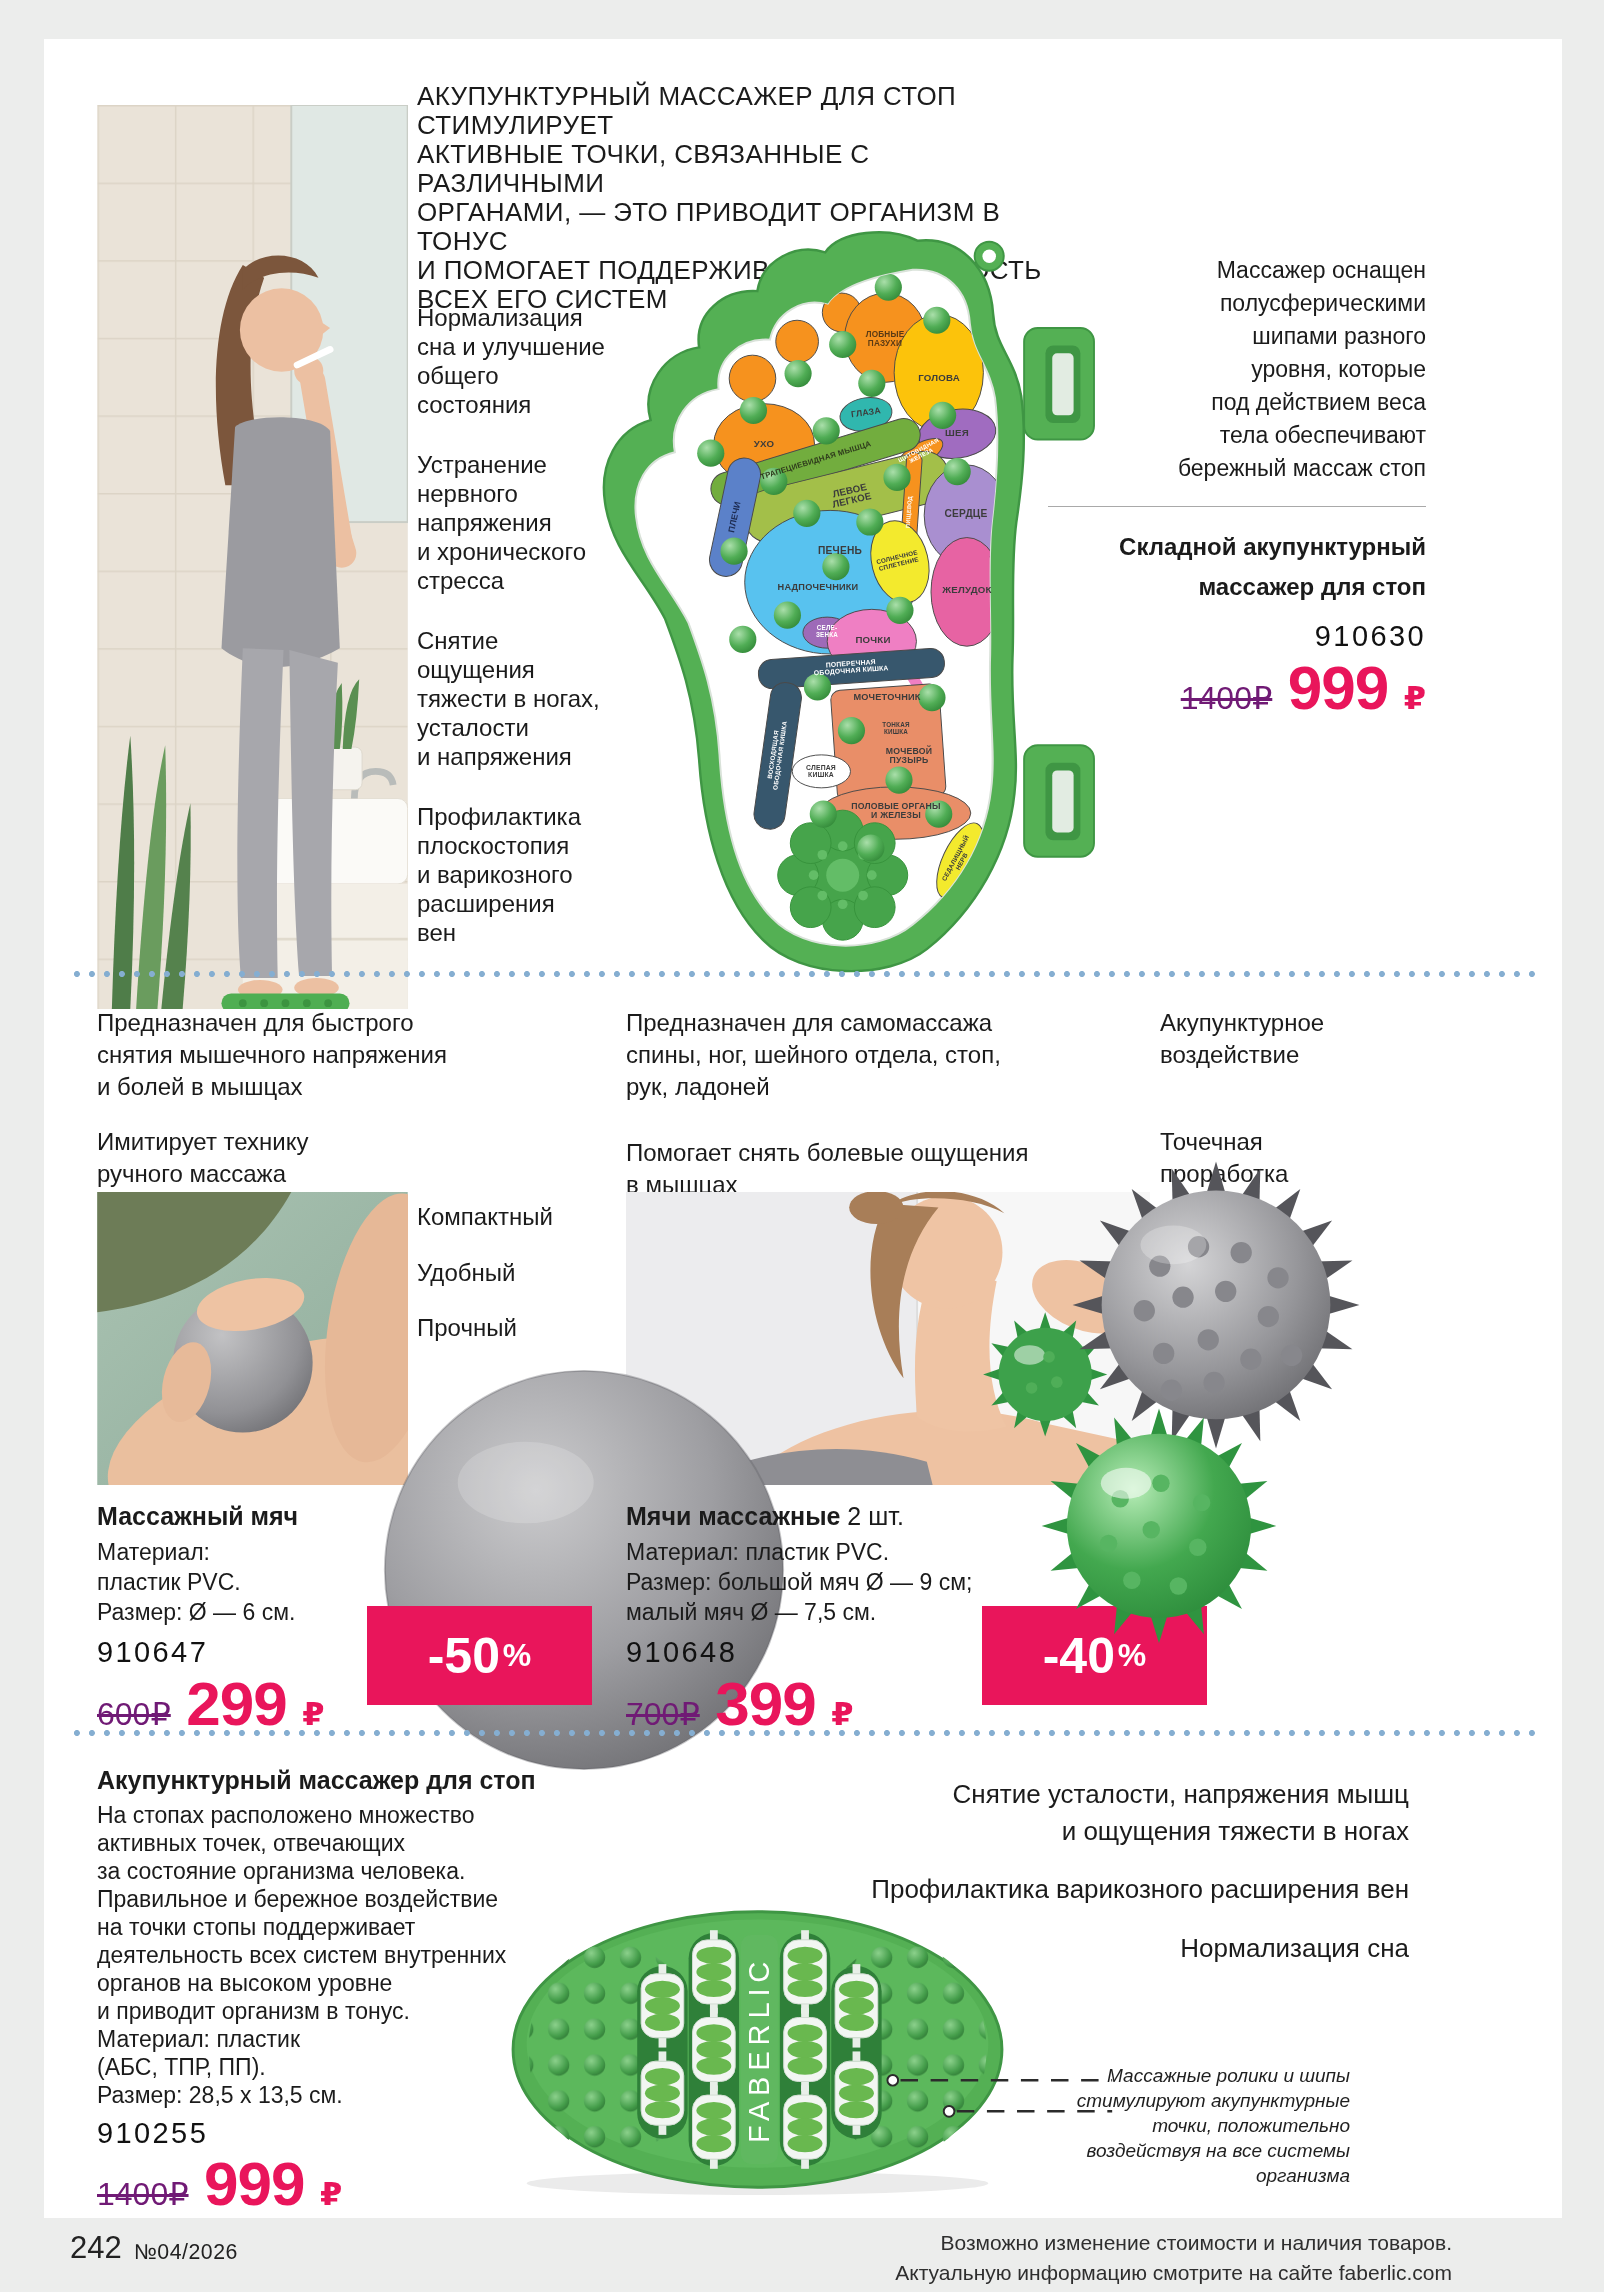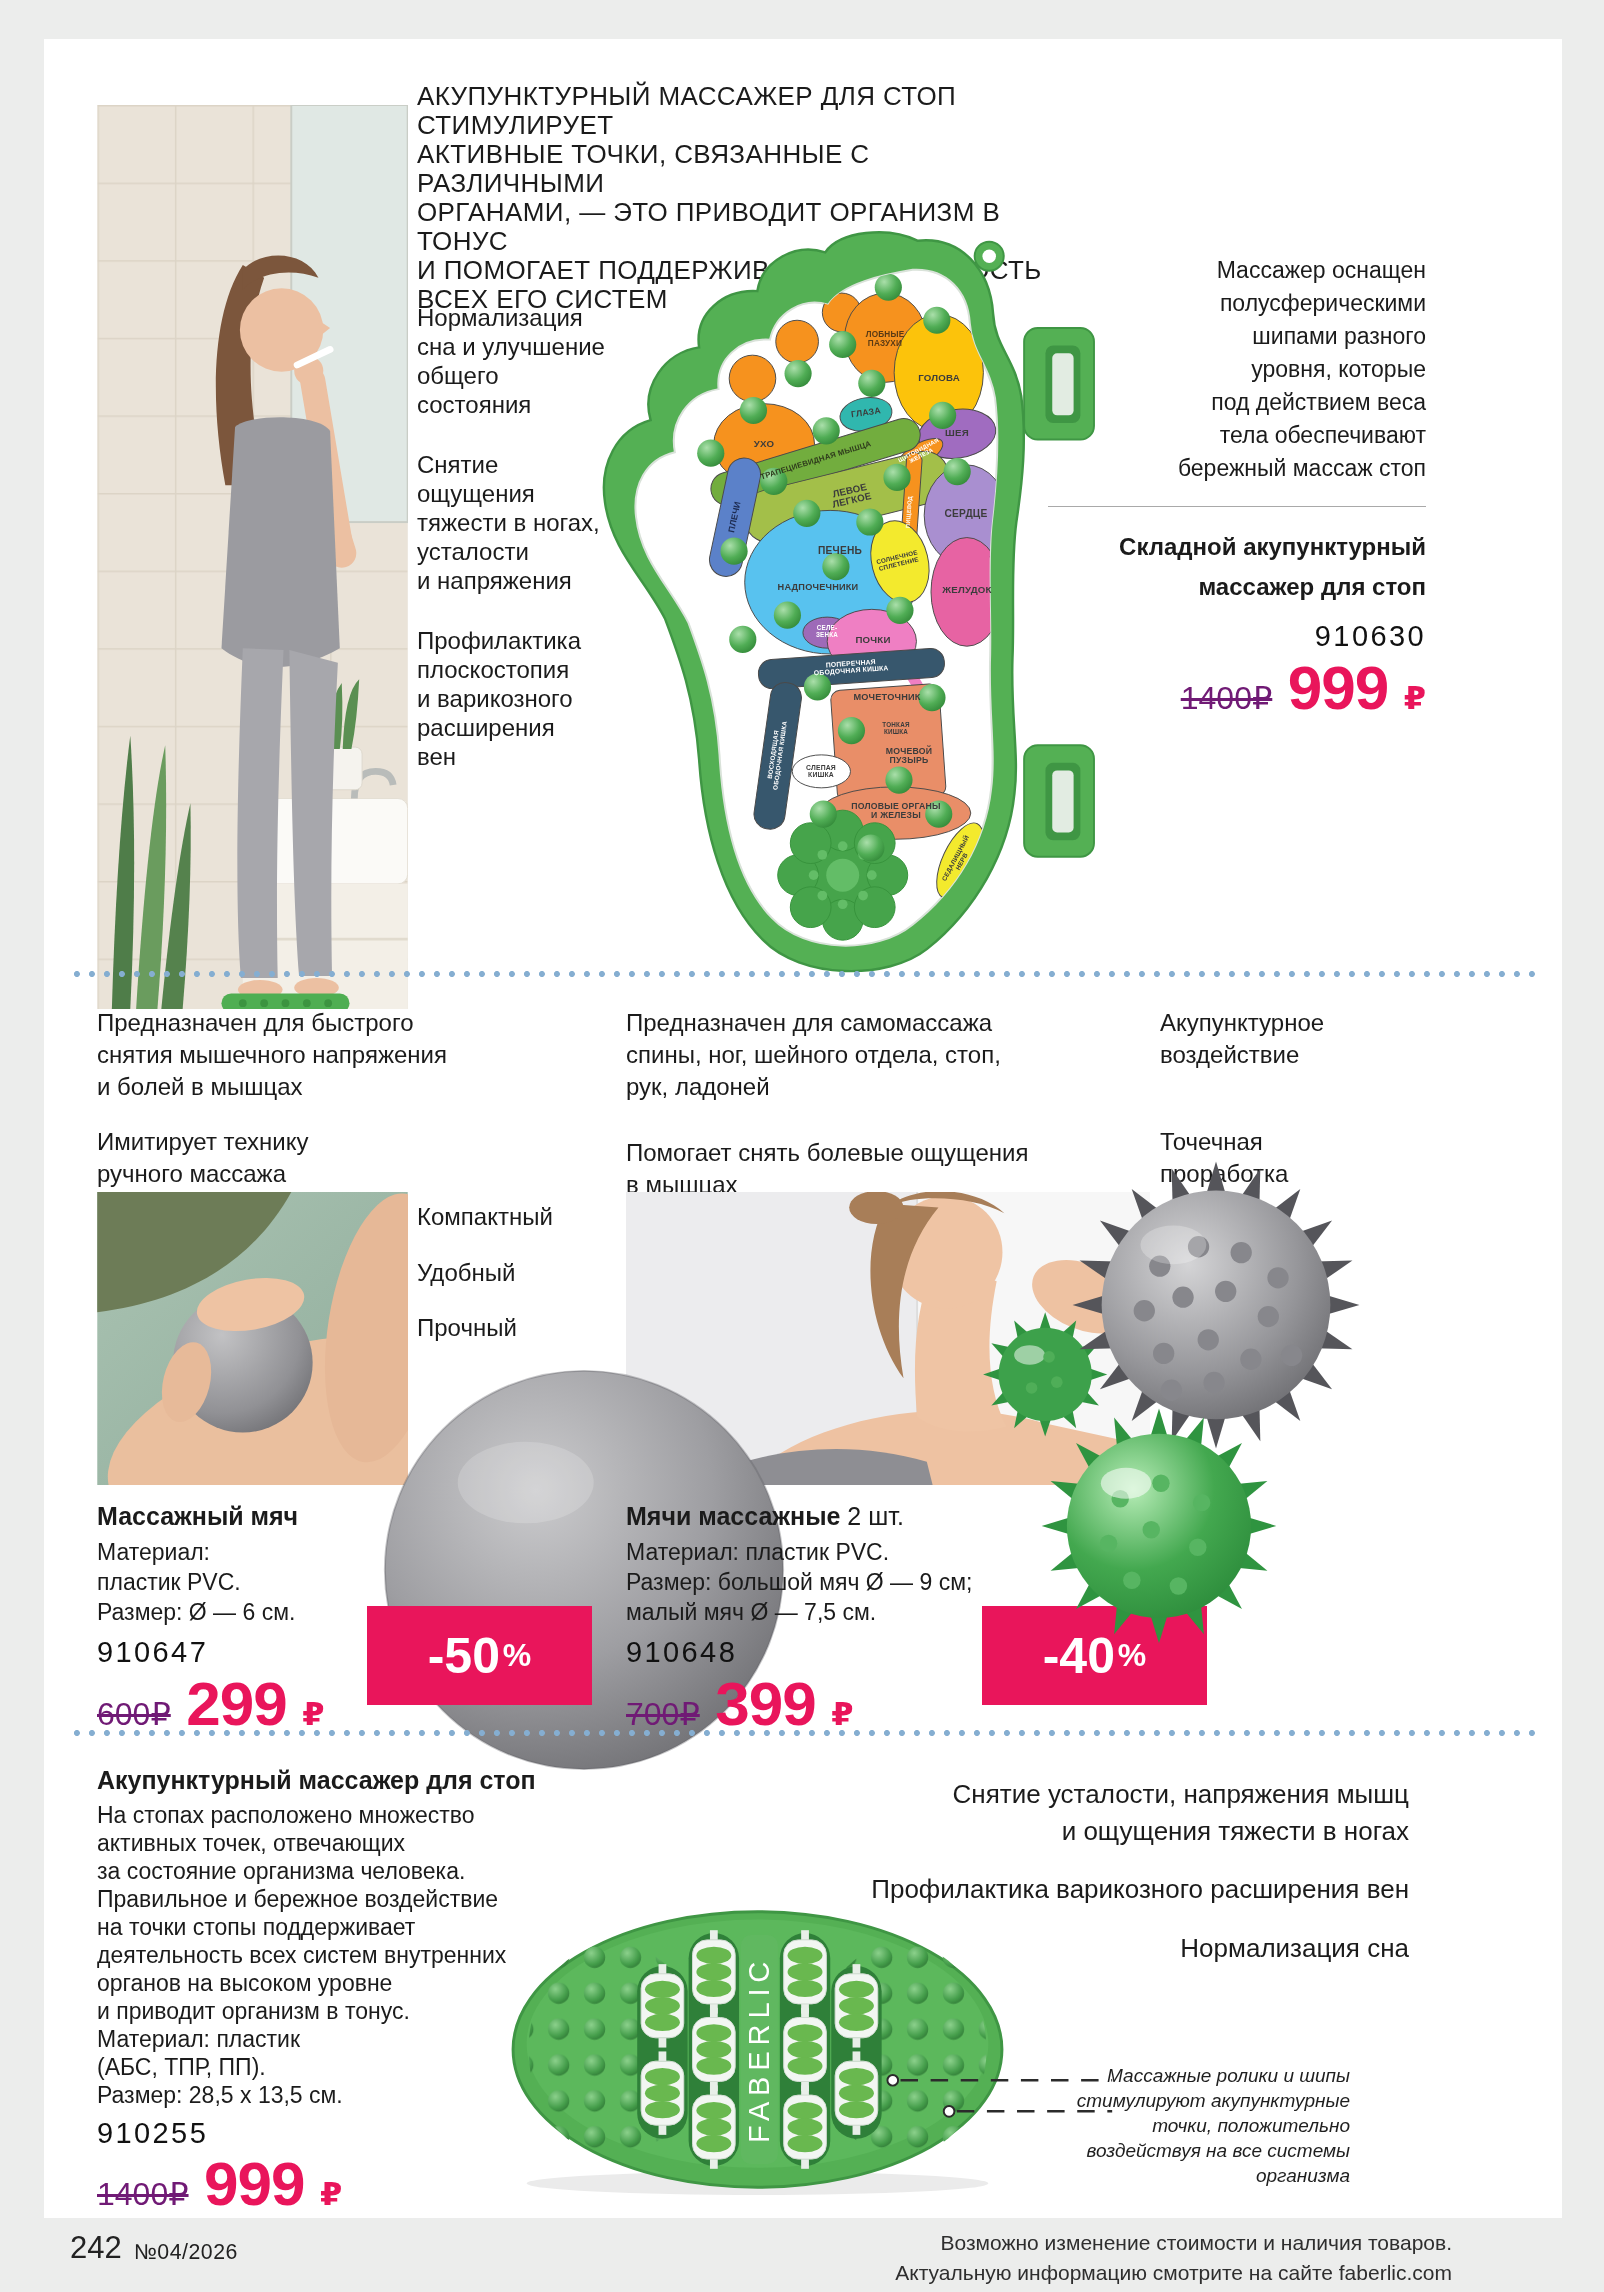--- a/index.html
+++ b/index.html
@@ -90,20 +90,25 @@
 АКТИВНЫЕ ТОЧКИ, СВЯЗАННЫЕ С РАЗЛИЧНЫМИ
 ОРГАНАМИ, — ЭТО ПРИВОДИТ ОРГАНИЗМ В ТОНУС
 И ПОМОГАЕТ ПОДДЕРЖИВАТЬ ДЕЯТЕЛЬНОСТЬ
 ВСЕХ ЕГО СИСТЕМ</div>
 
 <div class="abs bullets" style="left:417px;top:303px;width:252px;">
   <div class="pre">Нормализация
 сна и улучшение
 общего
 состояния</div>
+  <div class="pre">Устранение
+нервного
+напряжения
+и хронического
+стресса</div>
   <div class="pre">Снятие
 ощущения
 тяжести в ногах,
 усталости
 и напряжения</div>
   <div class="pre">Профилактика
 плоскостопия
 и варикозного
 расширения
 вен</div>

